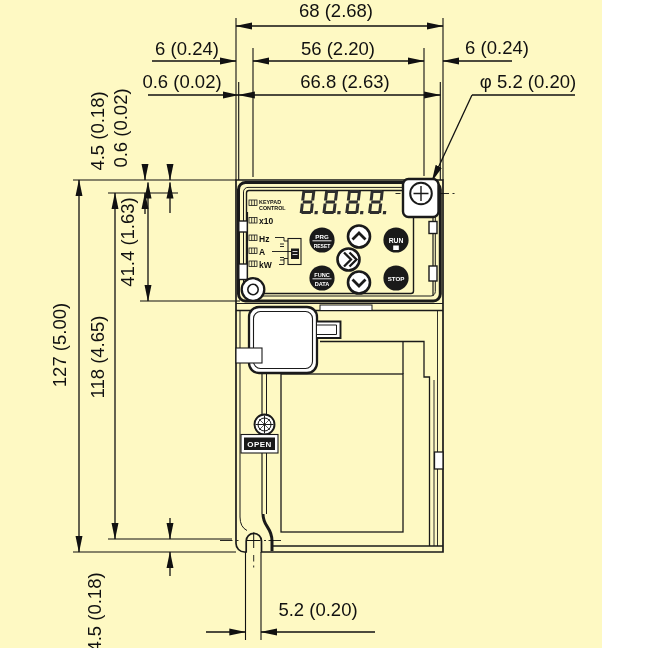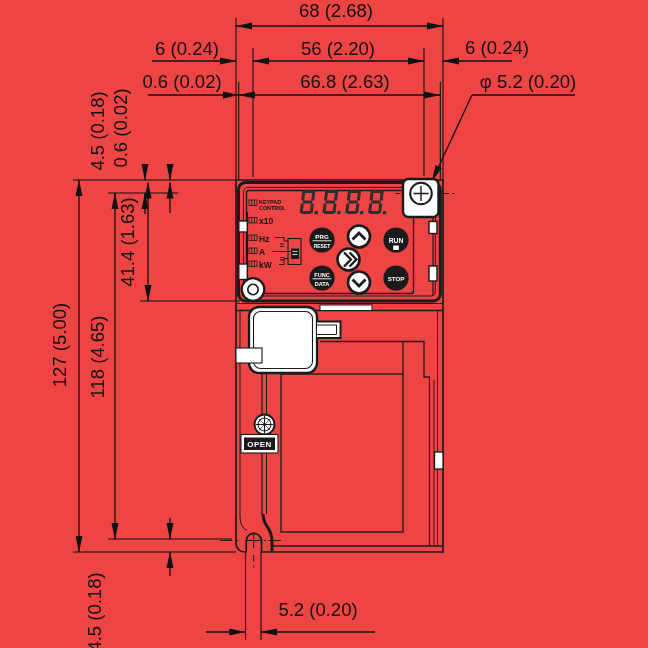--- a/index.html
+++ b/index.html
@@ -1,16 +1,16 @@
 <!DOCTYPE html>
 <html><head>
 <meta charset="utf-8">
 <style>
   html,body{margin:0;padding:0;background:#fff;}
-  .stage{width:648px;height:648px;position:relative;background:#ef4444;overflow:hidden;}
+  .stage{width:602px;height:648px;position:relative;background:#fef9c3;overflow:hidden;}
   svg{display:block;}
   .dtxt{font-family:"Liberation Sans",sans-serif;font-size:18.5px;fill:#111;}
   .tiny{font-family:"Liberation Sans",sans-serif;fill:#111;font-weight:bold;}
   .btxt{font-family:"Liberation Sans",sans-serif;fill:#fff;font-weight:bold;}
   .ext{stroke:#111;stroke-width:1.1;fill:none;}
   .dim{stroke:#111;stroke-width:1.3;fill:none;}
   .thin{stroke:#111;stroke-width:0.9;fill:none;}
   .obj{stroke:#1a1a1a;fill:none;}
   .objw{stroke:#1a1a1a;fill:#fff;}
 </style>

